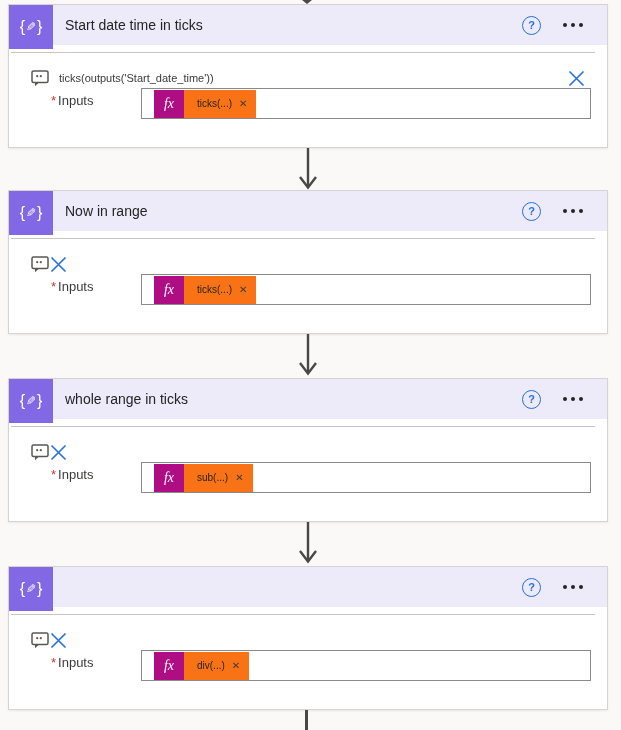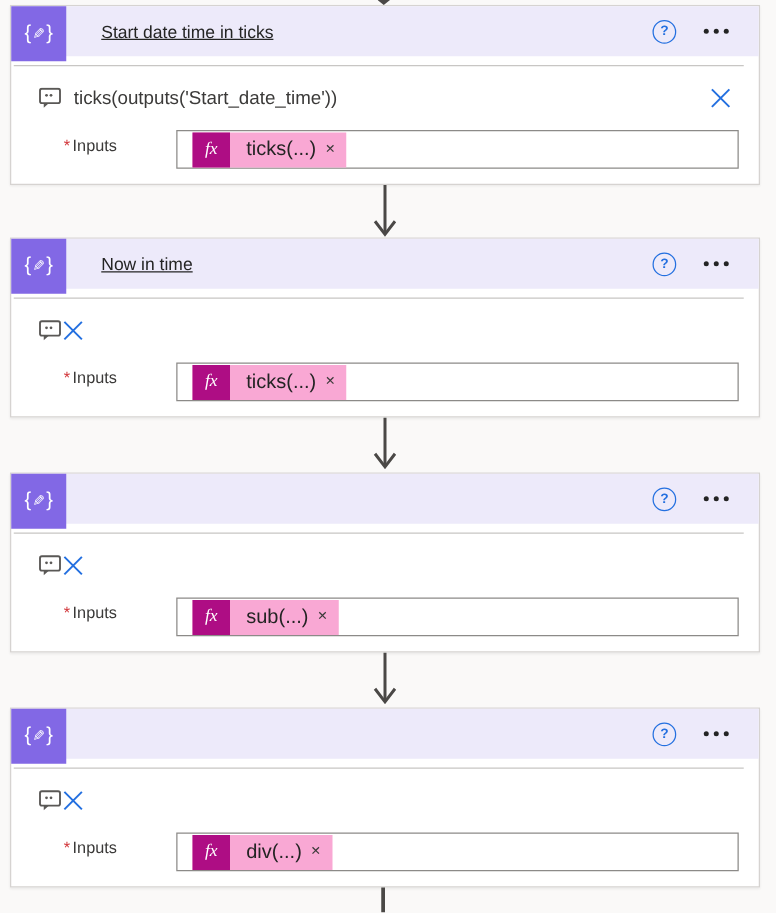--- a/index.html
+++ b/index.html
@@ -29,52 +29,52 @@
   .card-header{
     height:40px;background:#EDEAFA;display:flex;align-items:center;cursor:pointer;
   }
   .action-icon{
     width:44px;height:44px;background:#8268E5;color:#fff;flex:0 0 44px;
     display:flex;align-items:center;justify-content:center;margin-bottom:-4px;
     font-size:16px;line-height:1;
   }
   .action-icon .brace{font-size:16px;font-weight:400;}
   .action-icon .pencil{font-size:12px;display:inline-block;transform:scaleX(-1);margin:0 1px;}
-  .card-title{margin-left:28px;font-size:14px;color:#242424;white-space:nowrap;text-decoration:underline;}
+  .card-title{margin-left:12px;font-size:14px;color:#242424;white-space:nowrap;}
   .hdr-right{margin-left:auto;display:flex;align-items:center;gap:22px;padding-right:24px;}
   .help-btn{
     width:17px;height:17px;border:1.5px solid #2470E0;border-radius:50%;
     color:#2470E0;font-size:11px;font-weight:700;display:flex;align-items:center;justify-content:center;
     cursor:pointer;box-sizing:content-box;
   }
   .menu-btn{display:flex;gap:4px;align-items:center;cursor:pointer;padding:6px 0;}
   .menu-btn i{width:4px;height:4px;border-radius:50%;background:#242424;display:block;}
 
   .divider{height:1px;background:#C8C6C4;margin:7px 12px 0 2px;}
 
   .expr-row{display:flex;align-items:center;margin:15px 22px 0 22px;height:20px;}
   .comment-icon{flex:0 0 auto;}
-  .expr-text{margin-left:9px;font-size:15px;color:#3B3A39;flex:1;
+  .expr-text{margin-left:9px;font-size:11px;color:#3B3A39;flex:1;
     white-space:nowrap;overflow:hidden;}
   .close-btn{flex:0 0 auto;cursor:pointer;display:flex;align-items:center;}
 
-  .inputs-row{position:relative;height:24px;margin-top:16px;}
+  .inputs-row{position:relative;height:24px;}
   .inputs-label{position:absolute;left:42px;top:50%;transform:translateY(-50%);
     font-size:13px;color:#3B3A39;}
   .req{color:#D13438;margin-right:2px;font-size:13px;}
   .input-box{
     position:absolute;left:132px;top:0;width:450px;height:31px;box-sizing:border-box;
     border:1px solid #8C8A88;background:#fff;display:flex;align-items:center;cursor:text;
   }
   .chip{display:inline-flex;align-items:center;height:28px;margin-left:12px;
-    background:#f9a8d4;cursor:pointer;}
+    background:#f97316;cursor:pointer;}
   .fx-badge{width:30px;height:28px;background:#AE0D84;color:#fff;
     display:flex;align-items:center;justify-content:center;
     font-family:"Liberation Serif",serif;font-style:italic;font-size:14px;}
-  .chip-label{padding:0 7px 0 13px;font-size:16px;color:#242424;white-space:nowrap;}
+  .chip-label{padding:0 7px 0 13px;font-size:10px;color:#242424;white-space:nowrap;}
   .chip-x{padding-right:9px;font-size:10px;color:#3B3A39;cursor:pointer;line-height:1;}
 </style>
 </head>
 <body>
 
 <div class="stack">
   <div class="top-stub">
       <div class="nub"></div>
     </div>
   <div id="cards-mount">
@@ -129,21 +129,21 @@
     </svg>
   </div>
 
   <div class="card">
     <div class="card-header">
       <div class="action-icon">
         <span class="brace">{</span>
             <span class="pencil">✎</span>
             <span class="brace">}</span>
       </div>
-      <div class="card-title">Now in time</div>
+      <div class="card-title">Now in range</div>
       <div class="hdr-right">
         <div class="help-btn">?</div>
         <div class="menu-btn">
               <i></i>
               <i></i>
               <i></i>
             </div>
       </div>
     </div>
     <div class="divider"></div>
@@ -179,20 +179,21 @@
     </svg>
   </div>
 
   <div class="card">
     <div class="card-header">
       <div class="action-icon">
         <span class="brace">{</span>
             <span class="pencil">✎</span>
             <span class="brace">}</span>
       </div>
+      <div class="card-title">whole range in ticks</div>
       <div class="hdr-right">
         <div class="help-btn">?</div>
         <div class="menu-btn">
               <i></i>
               <i></i>
               <i></i>
             </div>
       </div>
     </div>
     <div class="divider"></div>

